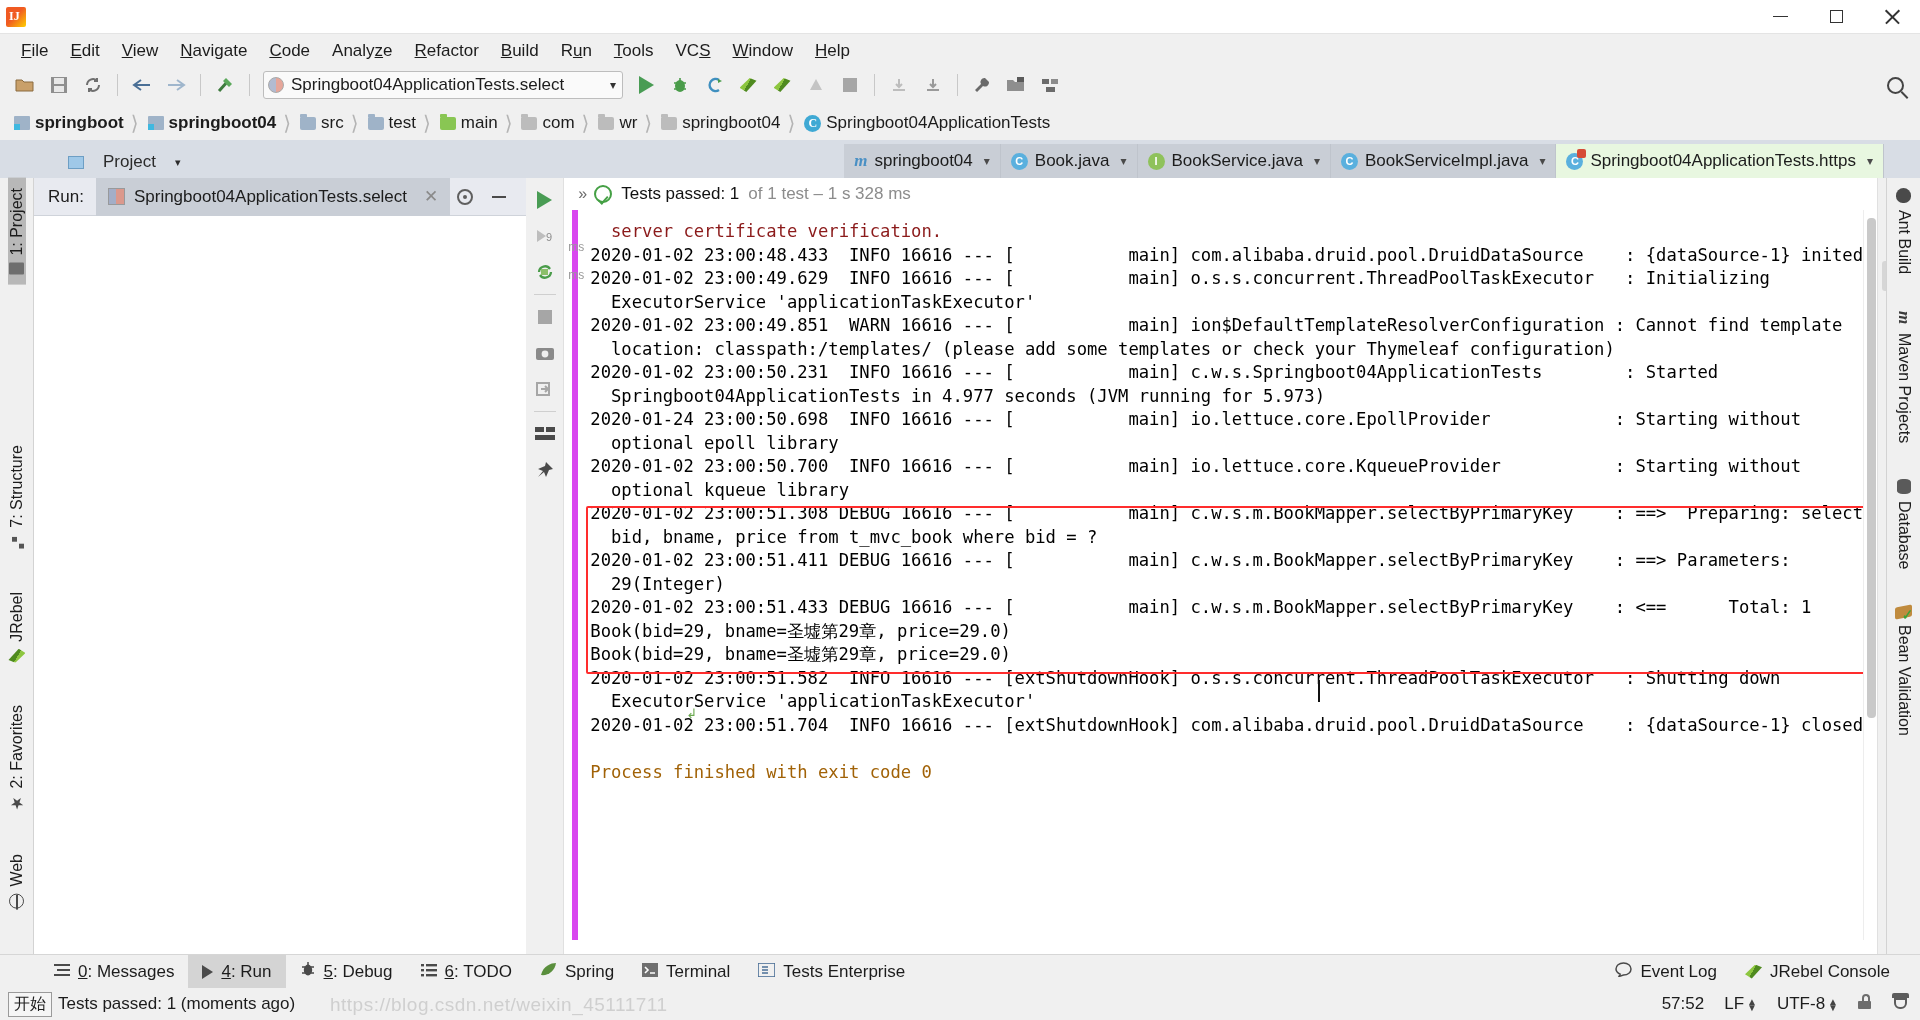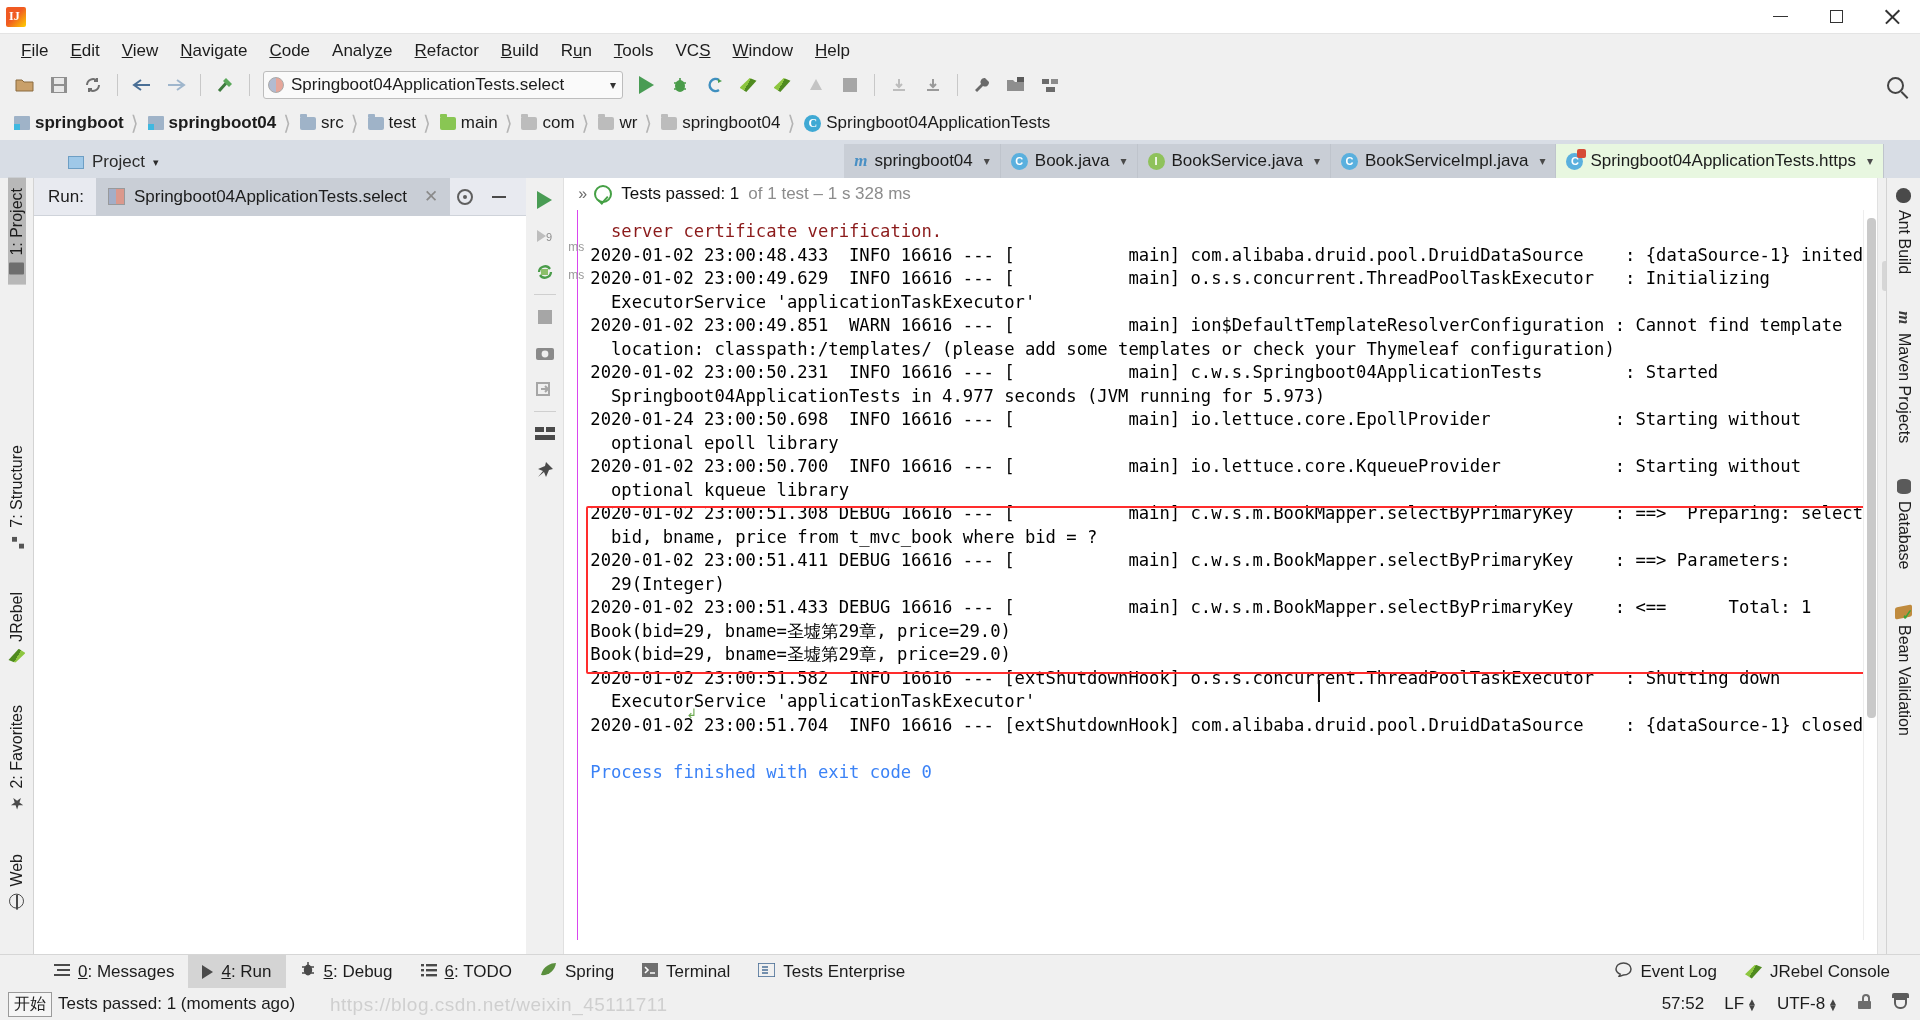--- a/index.html
+++ b/index.html
@@ -105,30 +105,30 @@
 
   .console { flex:1; display:flex; flex-direction:column; min-width:0; position:relative;}
   .statusline { height:32px; display:flex; align-items:center; gap:9px; padding-left:14px; font-size:17px; background:#fff; flex:0 0 32px;}
   .chev{color:#6b6b6b;font-size:16px;letter-spacing:-2px;}
   .okcircle{width:18px;height:18px;border-radius:50%;border:2px solid #45a045;position:relative;}
   .okcircle:after{content:"";position:absolute;left:3.4px;top:7.2px;width:4px;height:8px;border:2px solid #45a045;border-top:0;border-left:0;transform:rotate(42deg);}
   .sl-strong{color:#111;}
   .sl-dim{color:#8c8c8c;}
 
   .conwrap{flex:1;display:flex;min-height:0;position:relative;background:#fff;}
-  .gutter{width:14px;background:#fff;border-right:1px solid #d946ef;flex:0 0 14px;position:relative;}
+  .gutter{width:14px;background:#fff;border-right:6px solid #d946ef;flex:0 0 14px;position:relative;}
   .gutter .gl{position:absolute;left:4px;font-size:12px;color:#9a9a9a;}
   .logarea{flex:1;position:relative;overflow:hidden;padding:10px 0 0 0;}
   pre.log{
     font-family:"DejaVu Sans Mono","Liberation Mono",monospace;
     font-size:17.2px; line-height:23.5px; color:#000; margin:0; padding:0 0 0 12px;
     white-space:pre;
   }
   .c-dark{color:#8b1a1a;}
-  .c-blue{color:#3b82f6;}
+  .c-blue{color:#a16207;}
   .redbox{position:absolute;border:2px solid #ff2d2d;border-radius:2px;pointer-events:none;}
   .caretline{position:absolute;width:1.5px;background:#111;}
   .squiggle{position:absolute;color:#6aa84f;font-size:13px;}
 
   
   .vscroll{width:14px;background:#fff;flex:0 0 14px;position:relative;border-left:1px solid #ededed;}
   .vscroll .thumb{position:absolute;left:3px;width:9px;background:#c9c9c9;border-radius:4px;}
   .hscrollrow{height:14px;background:#fff;position:relative;flex:0 0 14px;}
 
   
@@ -353,21 +353,21 @@
     </div>
     <span class="crumb-sep">⟩</span>
     <div class="crumb">
       <span class="ic-class">C</span>
       <span class="cb-label">Springboot04ApplicationTests</span>
     </div>
   </div>
 
   <div class="editorstrip">
     <div style="width:60px;"></div>
-    <div style="display:flex;align-items:center;gap:8px;padding:0 14px 6px 8px;font-size:17px;color:#2b2b2b;">
+    <div style="display:flex;align-items:center;gap:19px;padding:0 14px 6px 8px;font-size:17px;color:#2b2b2b;">
       <span style="width:16px;height:13px;background:#9fc8e8;border:1px solid #6d9ec4;"></span>
       <span>Project</span>
       <span style="font-size:11px;">▾</span>
     </div>
     <div style="flex:1"></div>
     <div class="etab">
       <span class="ic-m">m</span>
       <span>springboot04</span>
       <span class="caret">▾</span>
     </div>

